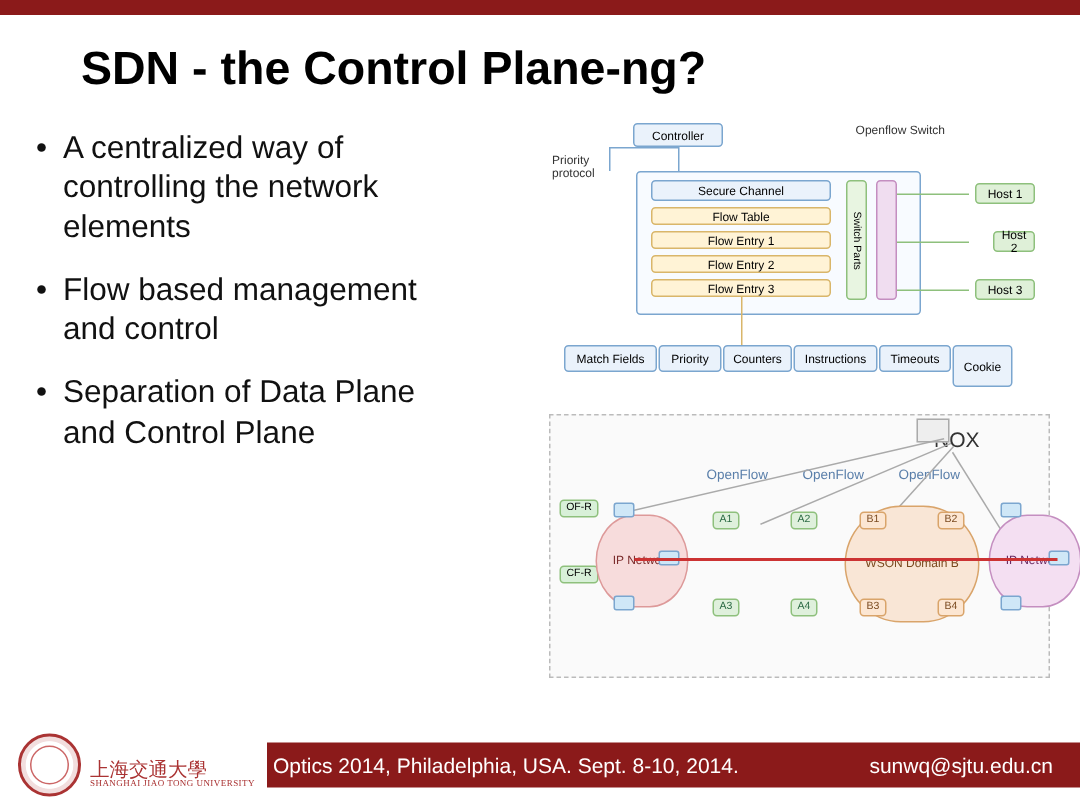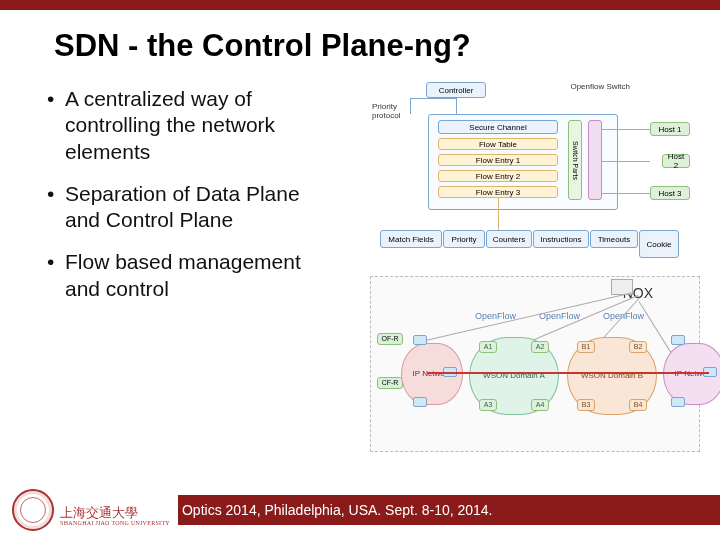--- a/index.html
+++ b/index.html
@@ -6,21 +6,21 @@
   body {
     width: 720px; height: 540px;
     font-family: Arial, Helvetica, sans-serif;
     background: #fff; position: relative; overflow: hidden;
   }
   .topbar { width: 100%; height: 10px; background: #8b1a1a; }
   .title {
     font-size: 31px; font-weight: bold; color: #000;
     padding: 18px 0 18px 54px;
   }
-  .content { display: flex; padding: 0 20px 0 45px; gap: 1px; height: 370px; }
+  .content { display: flex; padding: 0 20px 0 22px; gap: 20px; height: 370px; }
   .bullets { flex: 0 0 280px; padding-top: 4px; }
   .bullets li { list-style: none; position: relative; padding-left: 20px; margin-bottom: 16px; font-size: 21px; line-height: 1.25; color: #111; }
   .bullets li::before { content: "•"; position: absolute; left: 2px; top: 0; }
   .diagrams { flex: 1; display: flex; flex-direction: column; gap: 6px; margin-left: 44px; }
 
   
   .diag1 { position: relative; border: 0; height: 190px; }
   .box { position: absolute; background: #eaf2fb; border: 1px solid #7ba6cf; border-radius: 3px; font-size: 8px; text-align: center; display: flex; align-items: center; justify-content: center; padding: 2px; }
   .lbl { position: absolute; font-size: 8px; color: #333; }
   .host { background: #dff0d8; border-color: #8ec07c; }
@@ -63,22 +63,22 @@
 </head>
 <body>
 
 <div class="topbar"></div>
 
 <h1 class="title">SDN - the Control Plane-ng?</h1>
 
 <div class="content">
   <ul class="bullets">
     <li>A centralized way of controlling the network elements</li>
+    <li>Flow based management and control</li>
     <li>Separation of Data Plane and Control Plane</li>
-    <li>Flow based management and control</li>
   </ul>
 
   <div class="diagrams">
 
     <div class="diag1">
       <div class="box" style="left:56px; top:0; width:60px; height:16px;">Controller</div>
       <div class="lbl" style="left:2px; top:20px; width:44px;">Priority protocol</div>
       <div class="line vline" style="left:86px; top:16px; height:16px;"></div>
       <div class="line vline" style="left:40px; top:16px; height:16px;"></div>
       <div class="line hline" style="left:40px; top:16px; width:46px;"></div>
@@ -125,23 +125,20 @@
       <div class="dash" style="left:140px; top:72px; width:138px; transform:rotate(-23deg);"></div>
       <div class="dash" style="left:222px; top:72px; width:70px; transform:rotate(-48deg);"></div>
       <div class="dash" style="left:268px; top:24px; width:60px; transform:rotate(58deg);"></div>
 
       <div class="node cfr" style="left:6px; top:56px; width:26px;">OF-R</div>
       <div class="node cfr" style="left:6px; top:100px; width:26px;">CF-R</div>
 
       <div class="cloud ip" style="left:30px; top:66px; width:62px; height:62px;">
           <span>IP Network</span>
         </div>
-      <div class="cloud wsa" style="left:98px; top:60px; width:90px; height:78px;">
-          <span>WSON Domain A</span>
-        </div>
       <div class="cloud wsb" style="left:196px; top:60px; width:90px; height:78px;">
           <span>WSON Domain B</span>
         </div>
       <div class="cloud ipr" style="left:292px; top:66px; width:62px; height:62px;">
           <span>IP Network</span>
         </div>
 
       <div class="rtr" style="left:42px; top:58px;"></div>
       <div class="rtr" style="left:72px; top:90px;"></div>
       <div class="rtr" style="left:42px; top:120px;"></div>
@@ -167,14 +164,15 @@
 <div class="footer">
   <div class="logo">
     <div class="seal"></div>
     <div class="uni">
       <div>上海交通大學</div>
       <div style="font-size:6px; letter-spacing:0.3px; color:#a33;">SHANGHAI JIAO TONG UNIVERSITY</div>
     </div>
   </div>
   <div class="footbar">
     <span class="conf">Optics 2014, Philadelphia, USA. Sept. 8-10, 2014.</span>
+    <span class="email">sunwq@sjtu.edu.cn</span>
   </div>
 </div>
 
 </body></html>

